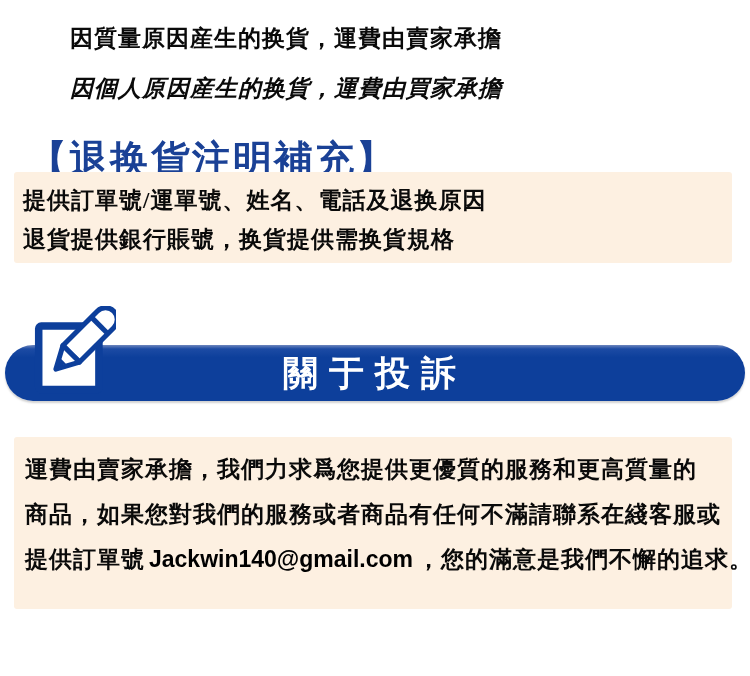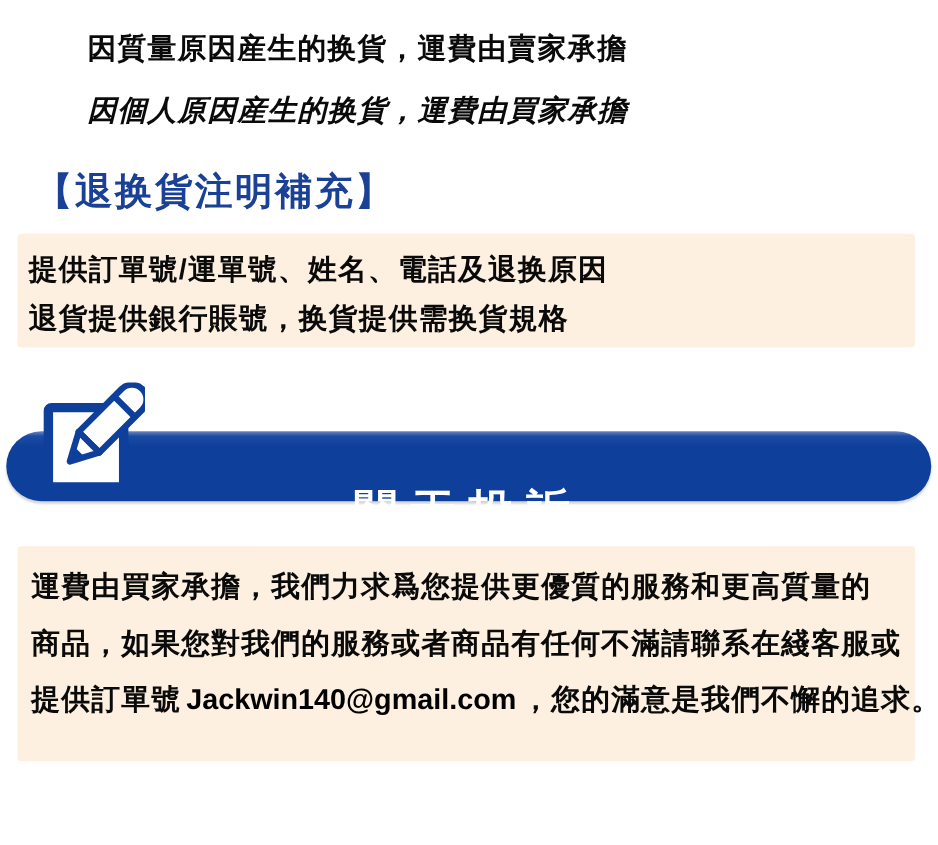--- a/index.html
+++ b/index.html
@@ -29,21 +29,21 @@
   }
   .note-1 { top: 23px; }
   .note-2 { top: 73px; font-style: italic; }
 
   
   .heading {
     position: absolute;
     left: 28px;
     top: 133px;
     margin: 0;
-    font-size: 30px;
+    font-size: 39px;
     font-weight: bold;
     letter-spacing: 2px;
     color: #1a4196;
     white-space: nowrap;
   }
 
   
   .beige-box {
     position: absolute;
     left: 14px;
@@ -53,23 +53,24 @@
     box-sizing: border-box;
   }
   .beige-box p {
     margin: 0;
     font-size: 23px;
     font-weight: bold;
     letter-spacing: 1px;
     white-space: nowrap;
   }
   .supplement-box {
-    top: 187px;
+    top: 172px;
     height: 91px;
     padding: 9px 10px 0 9px;
+    font-family: Liberation Serif, serif;
   }
   .supplement-box p { line-height: 39px; }
 
   
   .banner {
     position: absolute;
     left: 5px;
     top: 345px;
     width: 740px;
     height: 56px;
@@ -80,21 +81,20 @@
   }
   .banner-title {
     display: block;
     text-align: center;
     line-height: 56px;
     font-size: 35px;
     font-weight: bold;
     letter-spacing: 11px;
     color: #ffffff;
     white-space: nowrap;
-    margin-top: 36px;
   }
   .icon-wrap {
     position: absolute;
     left: 30px;
     top: 306px;
     width: 86px;
     height: 92px;
     z-index: 2;
   }
 
@@ -139,20 +139,20 @@
       <g transform="rotate(45 50 55)" stroke="#0d3f9b" stroke-width="6" stroke-linejoin="round">
         <path d="M36,0 a14,14 0 0 1 28,0 L64,58 L36,58 Z" fill="#ffffff"></path>
         <line x1="36" y1="10" x2="64" y2="10"></line>
         <polygon points="36,58 64,58 50,84" fill="#ffffff"></polygon>
         <polygon points="46,71 54,71 50,81" fill="#0d3f9b" stroke="none"></polygon>
       </g>
     </svg>
   </span>
 
   <div class="beige-box complaint-box">
-    <p>運費由買家承擔，我們力求爲您提供更優質的服務和更高質量的</p>
+    <p>運費由賣家承擔，我們力求爲您提供更優質的服務和更高質量的</p>
     <p>商品，如果您對我們的服務或者商品有任何不滿請聯系在綫客服或</p>
     <p>
       <span>提供訂單號</span><span class="email">Jackwin140@gmail.com</span><span>，您的滿意是我們不懈的追求。</span>
     </p>
   </div>
 
 </div>
 
 </body></html>

